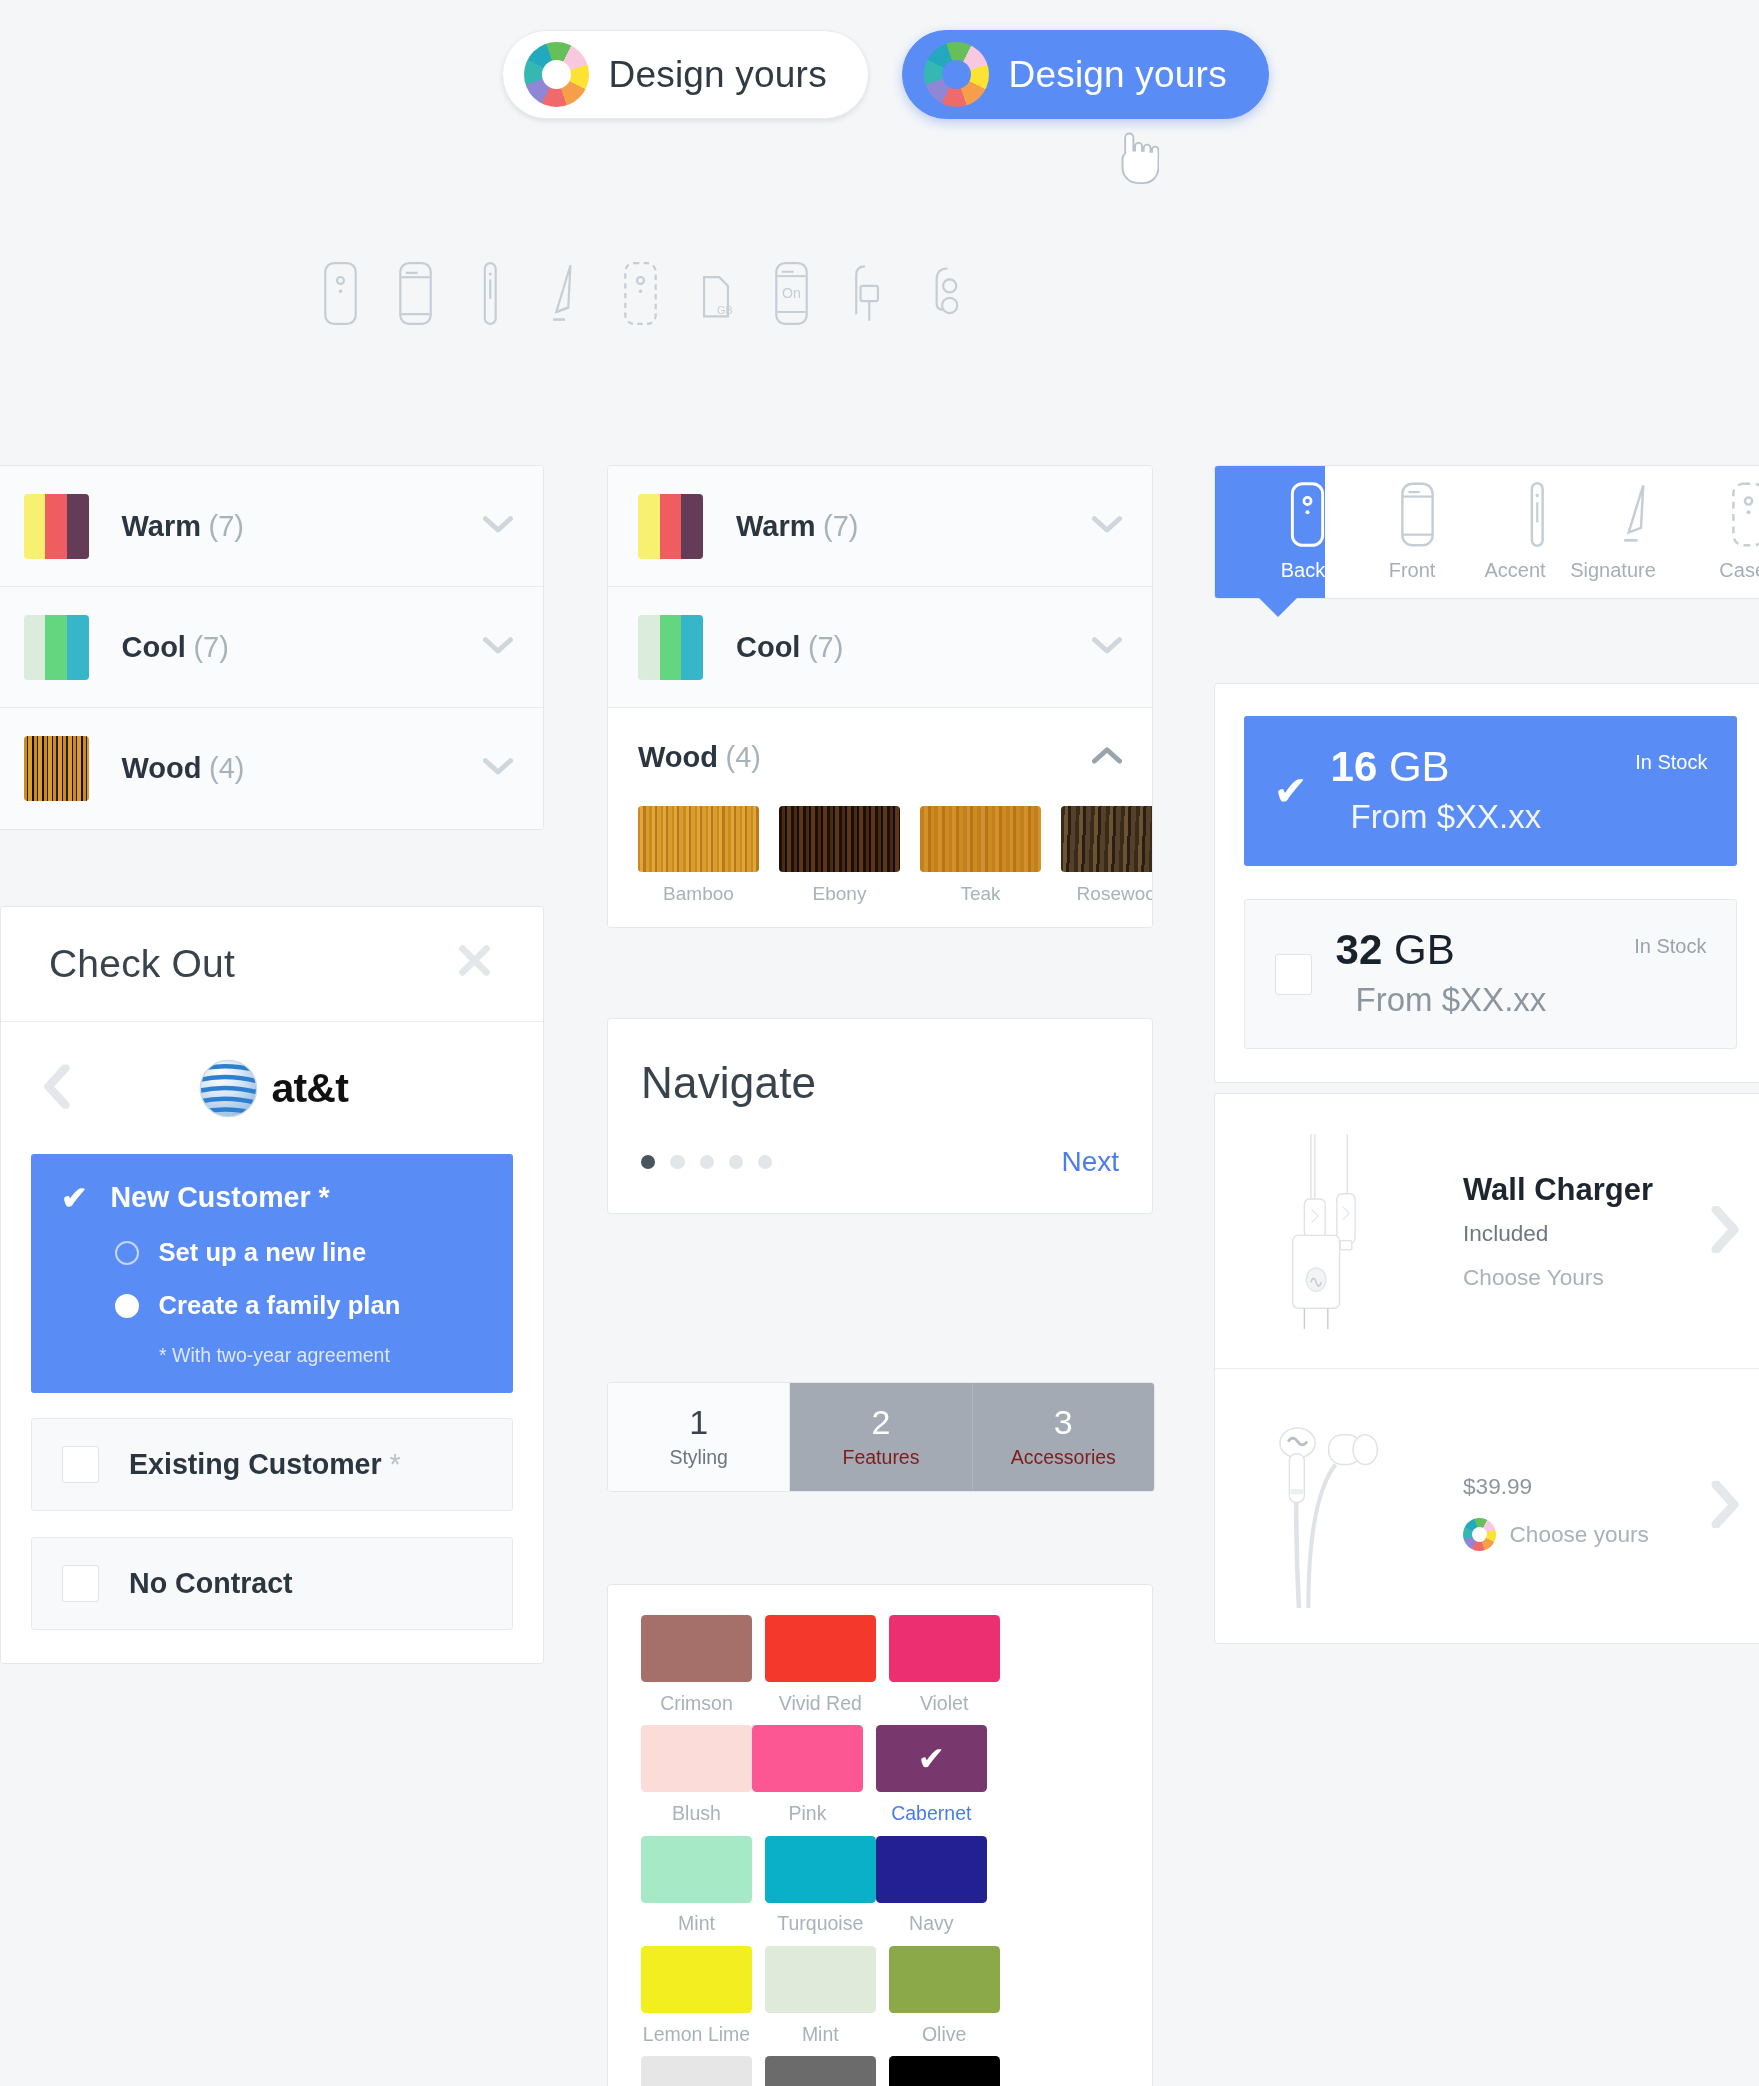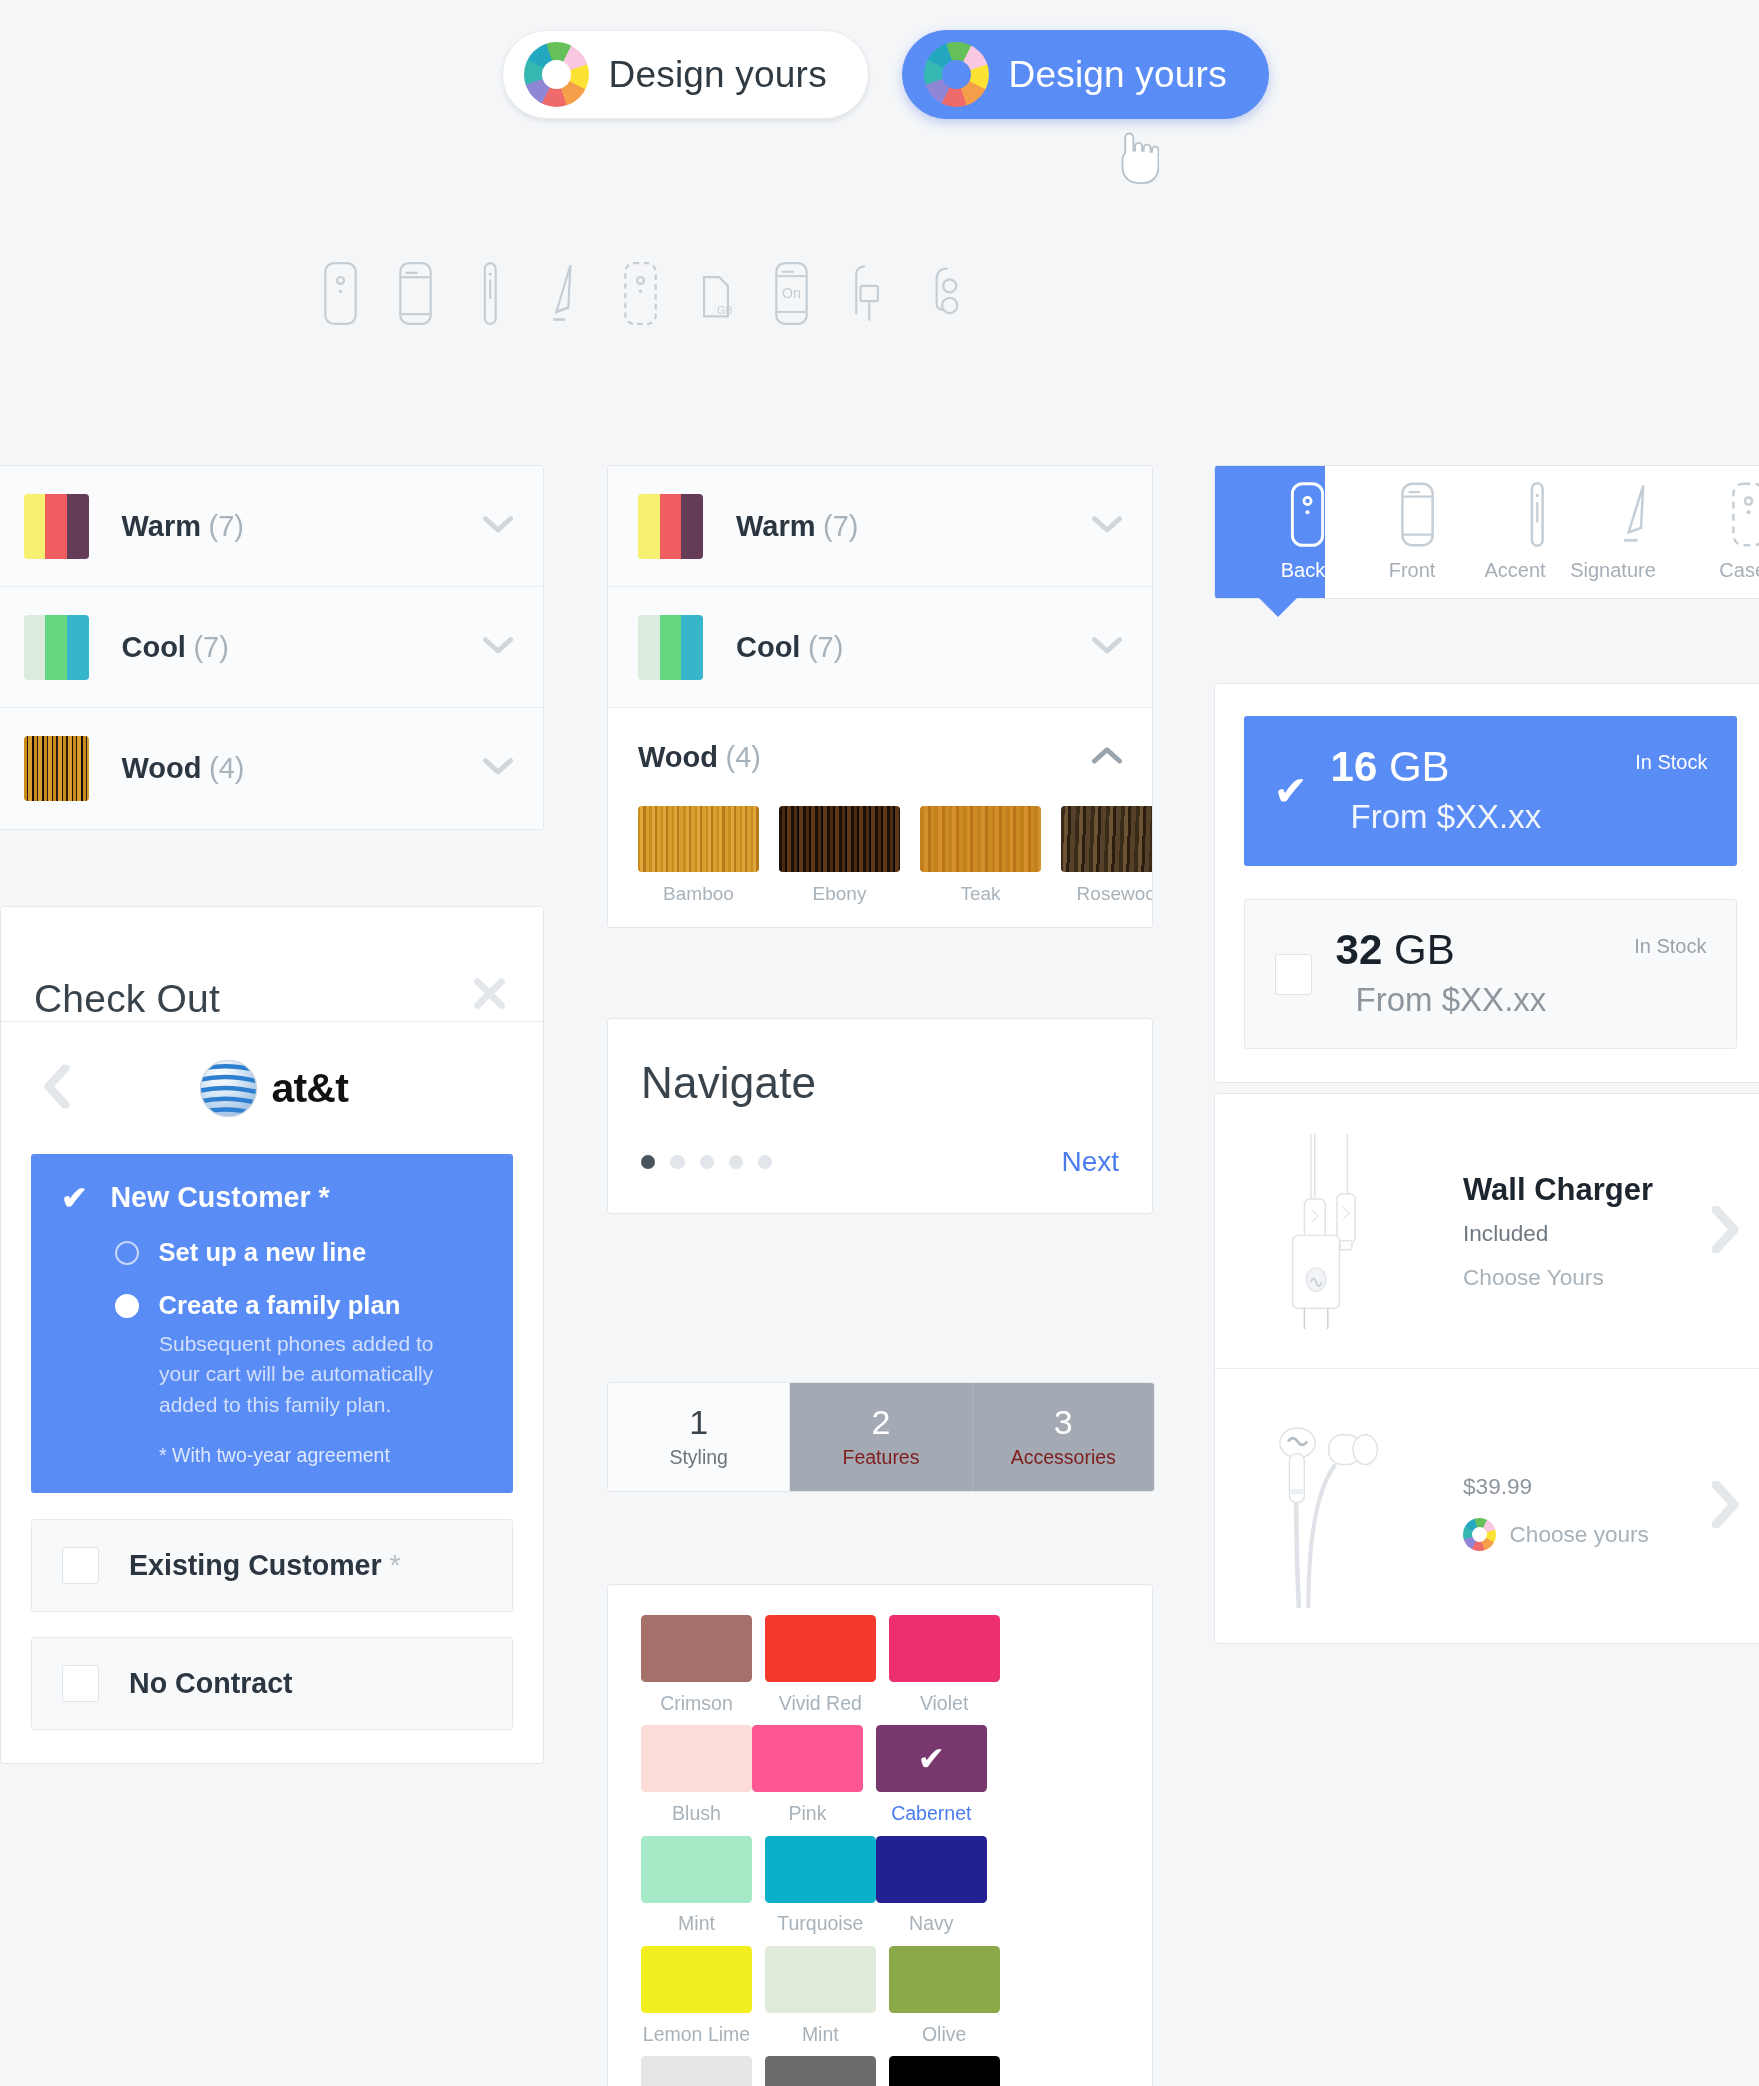--- a/index.html
+++ b/index.html
@@ -79,21 +79,21 @@
   .tx-ebony{background:
     repeating-linear-gradient(90deg,#1c0f06 0 3px,#4a2b12 3px 6px,#120a04 6px 8.3px,#5d3718 8.3px 12px);}
   .tx-teak{background:
     repeating-linear-gradient(90deg,#c2811c 0 3.8px,#d4902a 3.8px 7.5px,#b87417 7.5px 10.5px,#cb8a22 10.5px 14.3px);}
   .tx-rosewood{background:
     repeating-linear-gradient(92deg,#3a2a18 0 3.8px,#6b5334 3.8px 7.5px,#2b1e10 7.5px 10.5px,#55402a 10.5px 15px);}
   .tx-woodmini{background:
     repeating-linear-gradient(90deg,#c98a1e 0 3px,#2a1a0b 3px 4.5px,#d99c2e 4.5px 8.3px,#1a0f06 8.3px 9.8px);}
 
   
-  .co-head{display:flex;align-items:flex-end;height:115px;padding:0 33px;box-sizing:border-box;
+  .co-head{display:flex;align-items:center;height:115px;padding:0 48px;box-sizing:border-box;
            border-bottom:0.8px solid #e9edf0;}
   .co-title{font-size:39px;color:#39434c;font-weight:400;letter-spacing:0.2px;}
   .co-x{margin-left:auto;color:#e0e4e8;font-size:45px;line-height:1;font-weight:700;}
   .co-body{padding:0 30px 33px;}
   .carrier{display:flex;align-items:center;justify-content:center;height:132px;position:relative;}
   .carrier-prev{position:absolute;left:10.5px;top:50%;transform:translateY(-50%);color:#e2e6ea;}
   .att-logo{display:flex;align-items:center;}
   .att-name{font-size:41px;font-weight:700;color:#111;margin-left:10.5px;letter-spacing:-0.8px;}
 
   .opt-blue{background:#5a8cf5;border-radius:3px;padding:27px 30px 25.6px;color:#fff;}
@@ -385,21 +385,20 @@
 
           <div class="radio-line">
             <span class="radio hollow"></span>
             <span class="radio-lbl">Set up a new line</span>
           </div>
 
           <div class="radio-line">
             <span class="radio filled"></span>
             <span class="radio-lbl">Create a family plan</span>
           </div>
-          <div class="opt-sub">Subsequent phones added to your cart will be automatically added to this family plan.</div>
           <div class="opt-note">* With two-year agreement</div>
         </div>
 
         <div class="opt-plain">
           <span class="cbox"></span>
           <span class="opt-plain-lbl"><span>Existing Customer</span><span class="star"> *</span></span>
         </div>
 
         <div class="opt-plain">
           <span class="cbox"></span>

